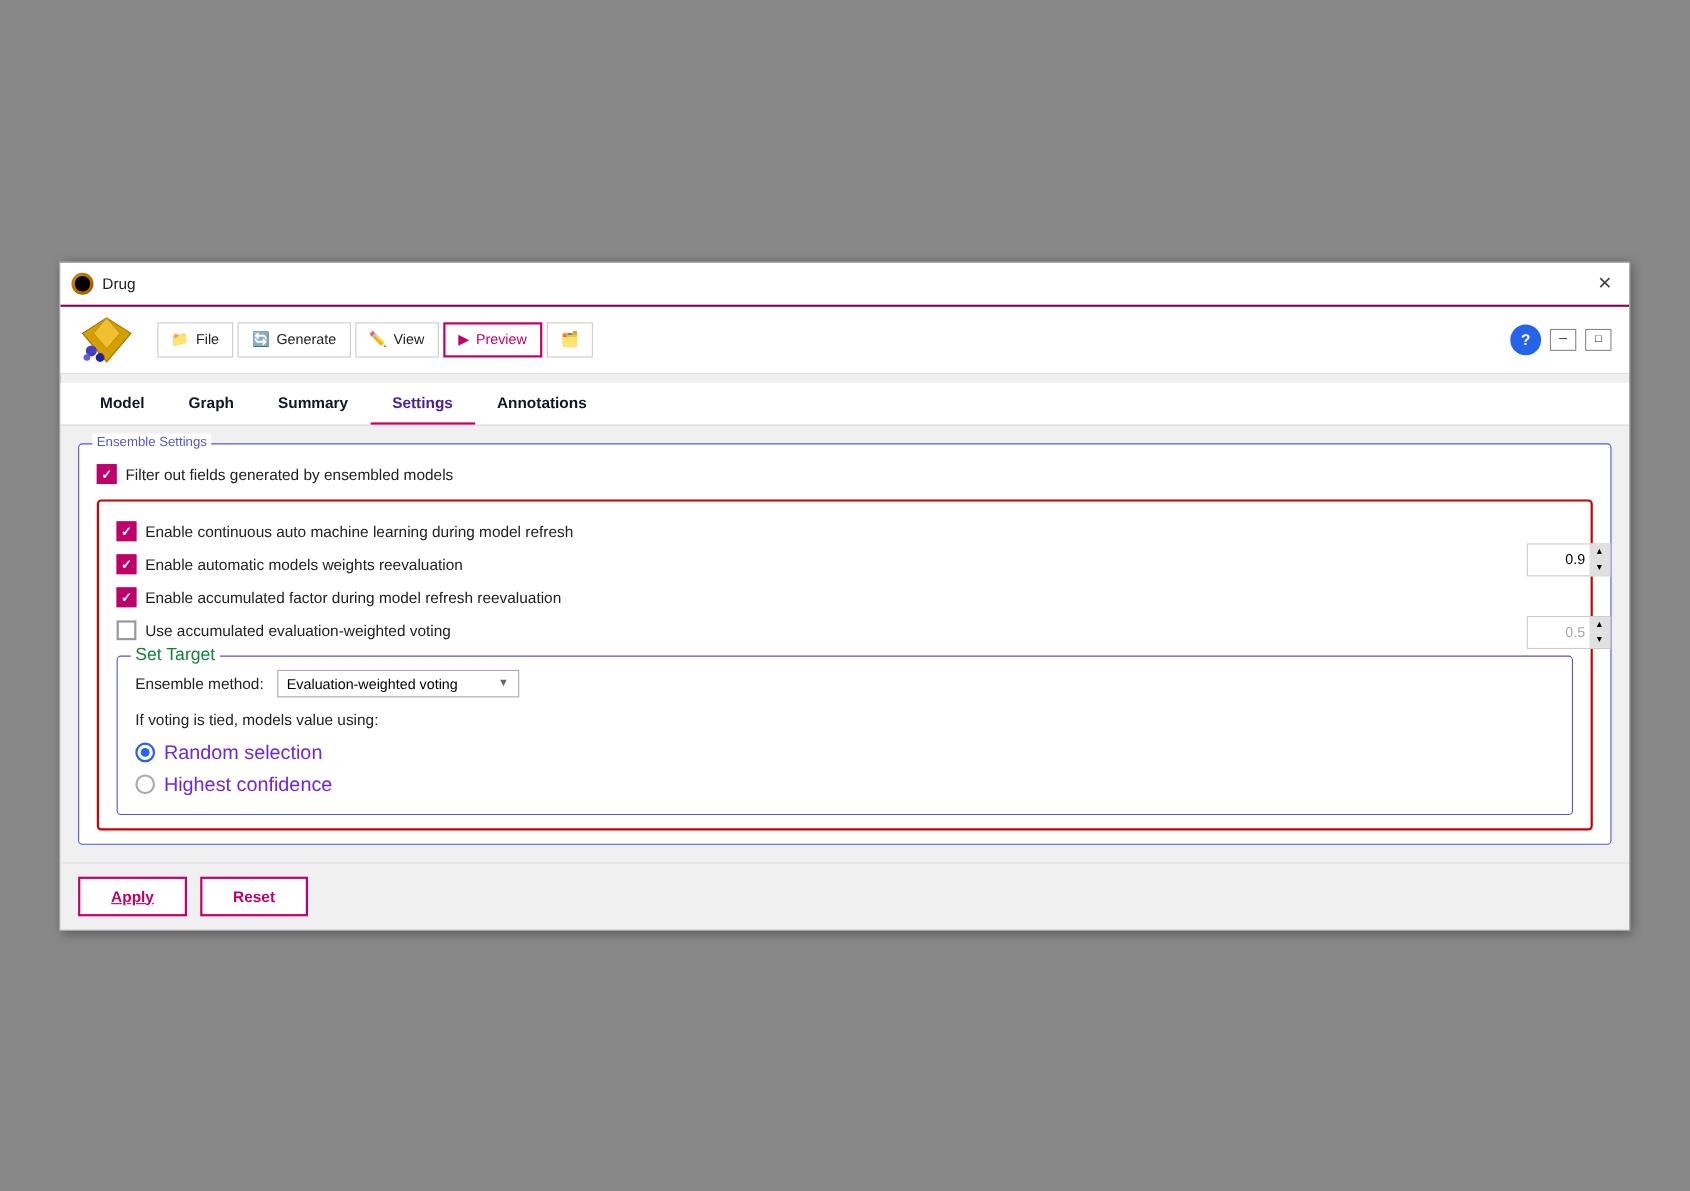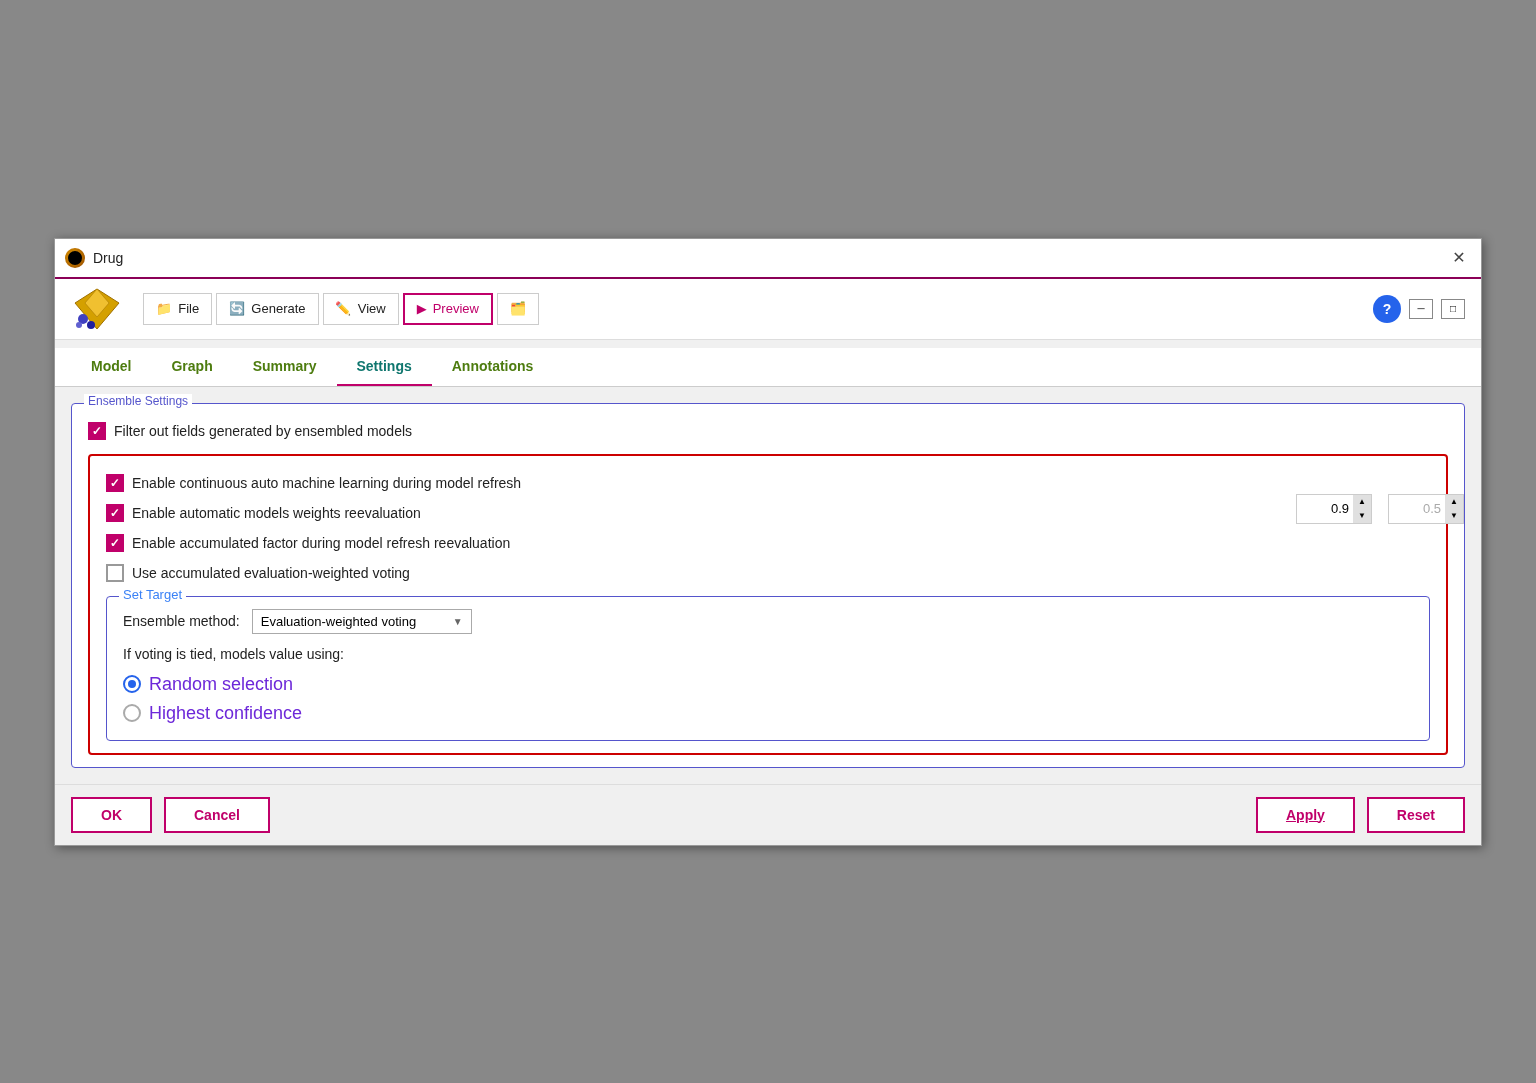--- a/index.html
+++ b/index.html
@@ -131,26 +131,26 @@
       padding: 0 16px;
       display: flex;
       gap: 0;
       border-bottom: 1px solid #ccc;
       margin-top: 8px;
     }
     .tab {
       padding: 10px 20px;
       cursor: pointer;
       font-size: 14px;
-      color: #4d7c0f;
+      color: #0f172a;
       border-bottom: 2px solid transparent;
       font-weight: bold;
     }
     .tab.active {
-      color: #0f766e;
+      color: #4c1d95;
       border-bottom: 2px solid #c0006a;
     }
     .content {
       padding: 16px;
       background: #f0f0f0;
     }
     .ensemble-settings-box {
       border: 1px solid #5555cc;
       border-radius: 4px;
       padding: 12px 16px;
@@ -242,22 +242,22 @@
       margin-top: 8px;
       position: relative;
       background: white;
     }
     .set-target-label {
       position: absolute;
       top: -10px;
       left: 12px;
       background: white;
       padding: 0 4px;
-      color: #3b82f6;
-      font-size: 13px;
+      color: #15803d;
+      font-size: 16px;
     }
     .ensemble-method-row {
       display: flex;
       align-items: center;
       gap: 12px;
       margin-bottom: 12px;
     }
     .ensemble-method-label {
       font-size: 14px;
       color: #222;
@@ -478,21 +478,21 @@
 
             <div class="radio-row">
               <div class="radio-custom"></div>
               <span class="radio-label">Highest confidence</span>
             </div>
 
           </div>
 
         </div>
 
-        <div style="position: absolute; right: -16px; top: 40px; display: flex; flex-direction: row; gap: 16px;">
+        <div style="position: absolute; right: -16px; top: 40px; display: flex; flex-direction: column; gap: 36px;">
 
           <div class="spinbox">
             <input type="text" value="0.9" style="width: 56px; border: none; padding: 2px 4px; text-align: right; font-size: 13px; outline: none;">
             <div class="spinbox-buttons">
               <button class="spinbox-btn">▲</button>
               <button class="spinbox-btn">▼</button>
             </div>
           </div>
 
           <div class="spinbox">
@@ -503,28 +503,20 @@
             </div>
           </div>
         </div>
 
       </div>
 
     </div>
   </div>
 
   <div class="footer">
-    <div class="footer-left">
-      <button class="footer-btn">
-        <span>OK</span>
-      </button>
-      <button class="footer-btn">
-        <span>Cancel</span>
-      </button>
-    </div>
     <div class="footer-right">
       <button class="footer-btn">
         <u><span>Apply</span></u>
       </button>
       <button class="footer-btn">
         <span>Reset</span>
       </button>
     </div>
   </div>
 

